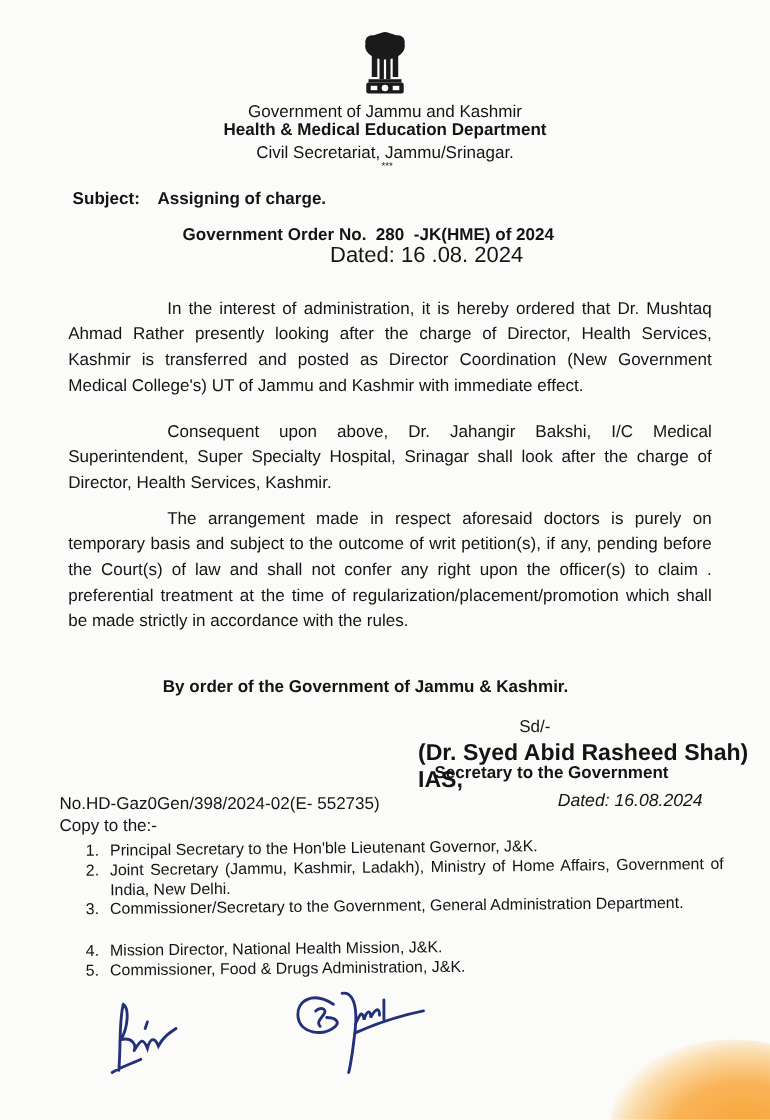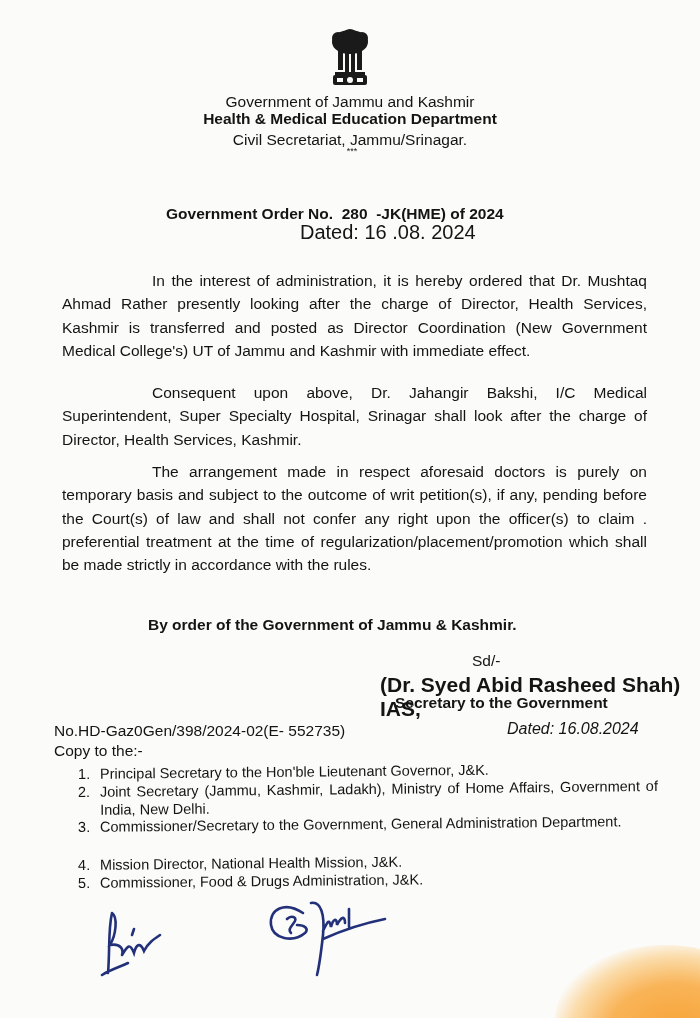--- a/index.html
+++ b/index.html
@@ -67,20 +67,23 @@
       <rect x="11" y="50" width="6" height="4"></rect>
       <rect x="31" y="50" width="6" height="4"></rect>
     </g>
   </svg>
 
   <div class="hdr l1">Government of Jammu and Kashmir</div>
   <div class="hdr l2">Health &amp; Medical Education Department</div>
   <div class="hdr l3">Civil Secretariat, Jammu/Srinagar.</div>
   <div class="hdr stars">***</div>
 
+  <div class="subject">
+    <span>Subject:</span><span class="sp"></span><span>Assigning of charge.</span>
+  </div>
 
   <div class="order" style="white-space:pre">Government Order No.  280  -JK(HME) of 2024</div>
   <div class="dated">Dated: 16 .08. 2024</div>
 
   <p class="para p1">In the interest of administration, it is hereby ordered that Dr. Mushtaq Ahmad Rather presently looking after the charge of Director, Health Services, Kashmir is transferred and posted as Director Coordination (New Government Medical College's) UT of Jammu and Kashmir with immediate effect.</p>
   <p class="para p2">Consequent upon above, Dr. Jahangir Bakshi, I/C Medical Superintendent, Super Specialty Hospital, Srinagar shall look after the charge of Director, Health Services, Kashmir.</p>
   <p class="para p3">The arrangement made in respect aforesaid doctors is purely on temporary basis and subject to the outcome of writ petition(s), if any, pending before the Court(s) of law and shall not confer any right upon the officer(s) to claim . preferential treatment at the time of regularization/placement/promotion which shall be made strictly in accordance with the rules.</p>
 
   <div class="byorder">By order of the Government of Jammu &amp; Kashmir.</div>
   <div class="sd">Sd/-</div>

